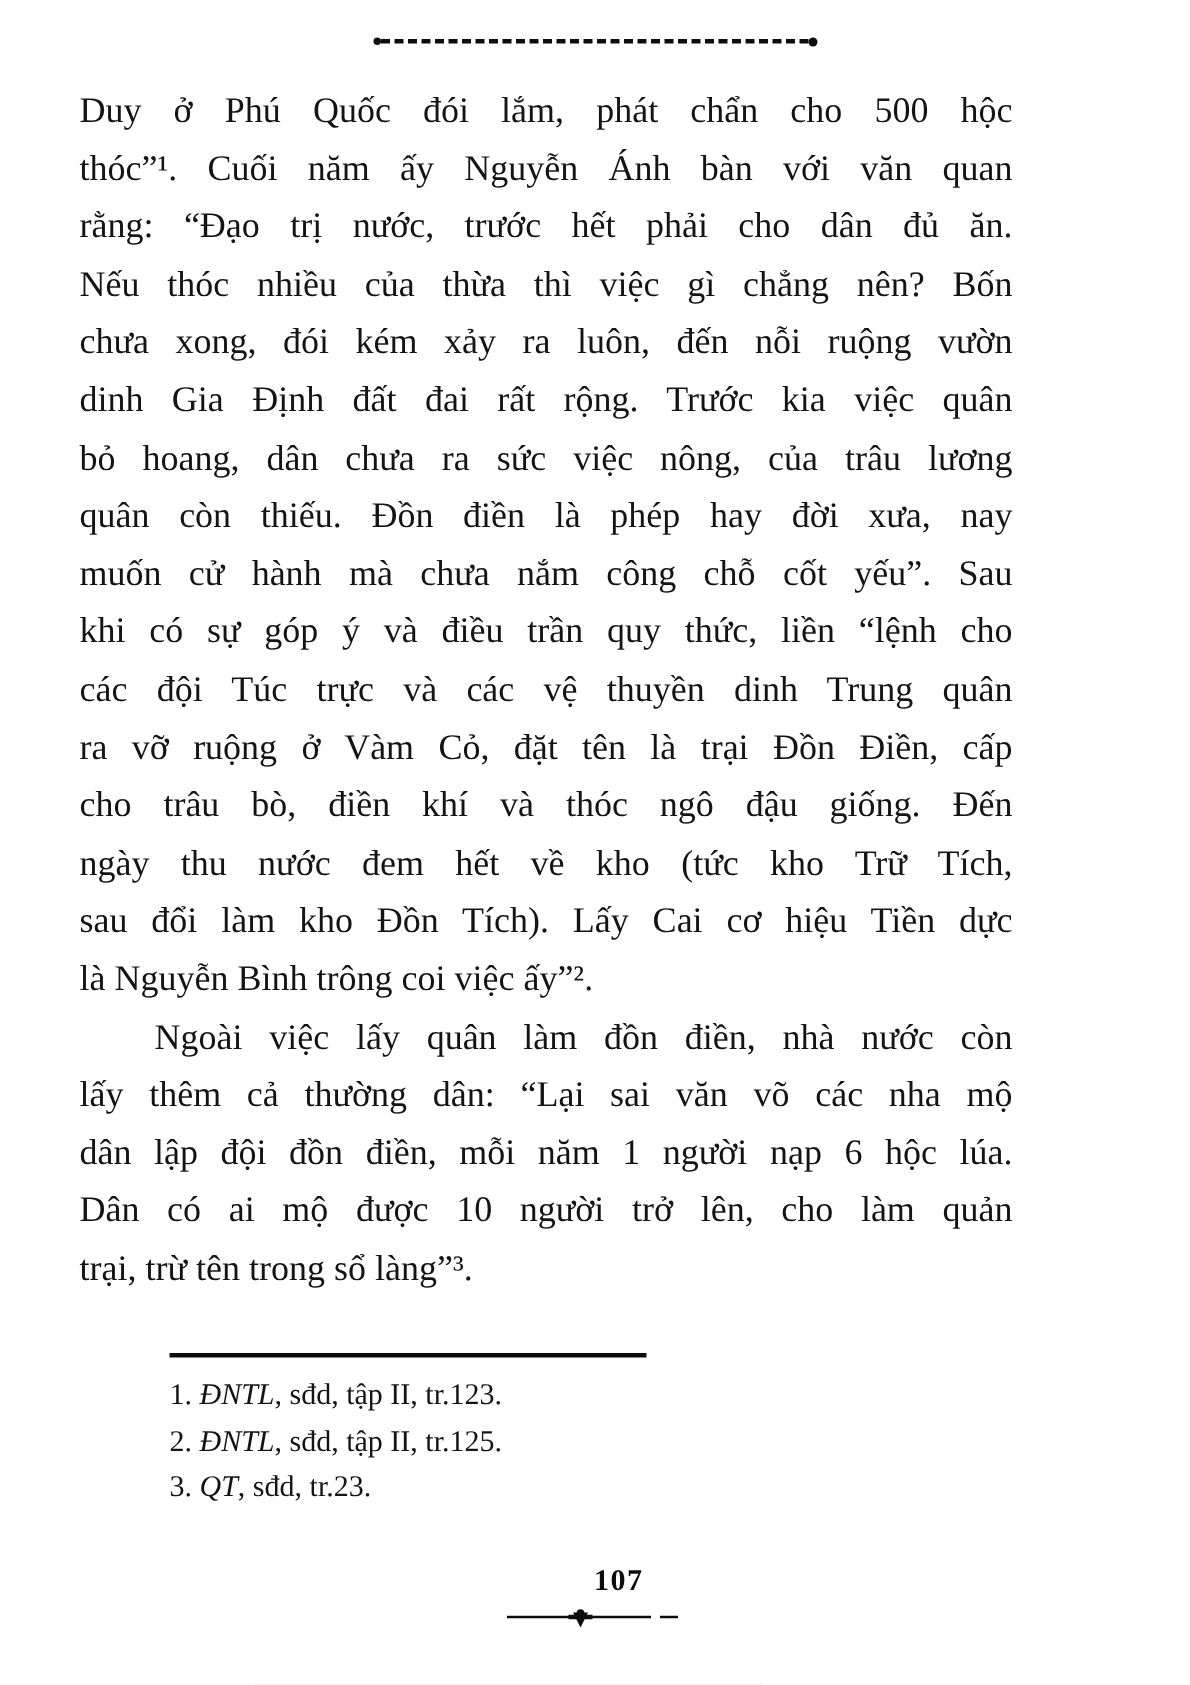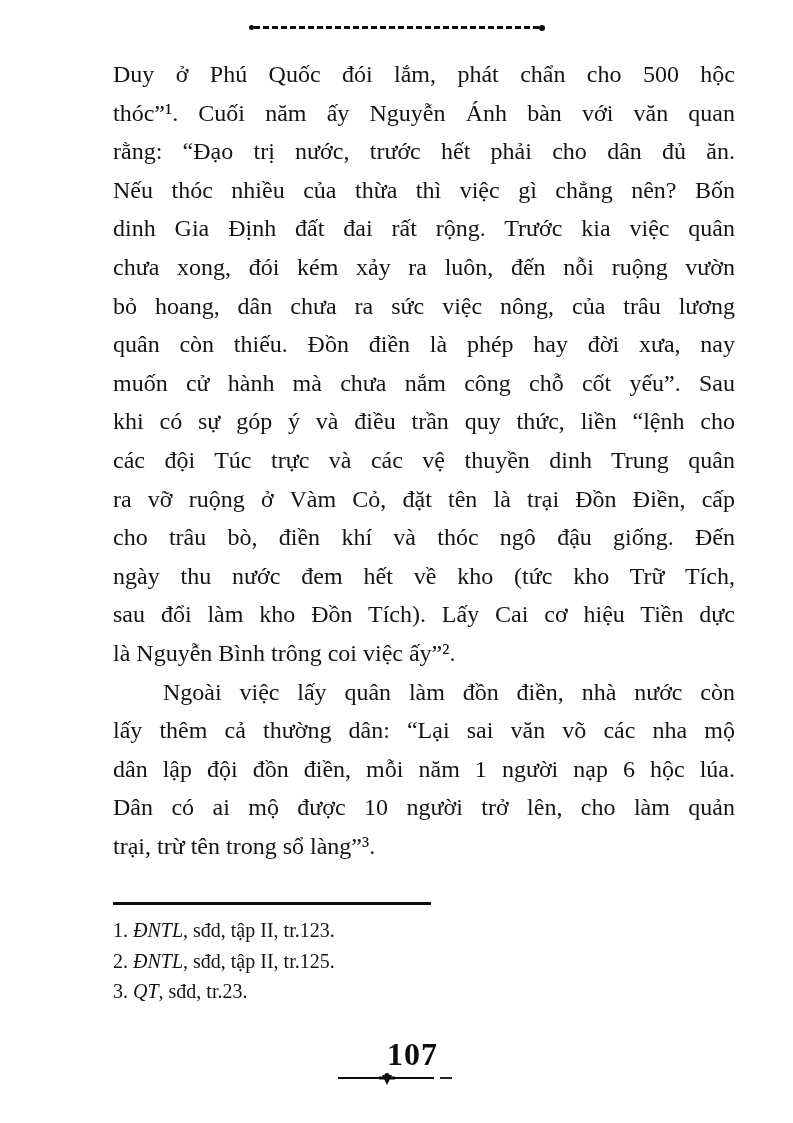--- a/index.html
+++ b/index.html
@@ -30,21 +30,21 @@
   .header-rule .dash{
     flex:1;border-top:3px dashed #0d0d0d;height:0;
   }
   .header-rule .dot{
     width:6px;height:6px;border-radius:50%;
     background:#0d0d0d;flex:0 0 auto;
   }
   .header-rule .dot.left{width:5px;height:5px;}
   
   .text-col{
-    margin-left:113px;
+    margin-left:53px;
     width:622px;
   }
   .body-text{margin-top:24px;}
   .line{
     font-size:24px;
     line-height:38.6px;
     text-align:justify;
     text-align-last:justify;
     white-space:normal;
     color:#141414;
@@ -74,21 +74,21 @@
   .footnote .it{font-style:italic;}
   
   .footer{
     position:absolute;
     left:0;right:0;
     top:1040px;
     text-align:center;
   }
   .page-number{
     font-weight:700;
-    font-size:32px;
+    font-size:20px;
     line-height:28px;
     letter-spacing:1px;
     color:#0d0d0d;
     padding-left:32px;
   }
   .ornament{
     margin:4px auto 0 auto;
     width:118px;height:16px;
     display:block;
   }
@@ -104,22 +104,22 @@
       <span class="dash"></span>
       <span class="dot"></span>
     </div>
   </div>
 
   <div class="text-col body-text" id="body-text">
       <div class="line">Duy ở Phú Quốc đói lắm, phát chẩn cho 500 hộc</div>
       <div class="line">thóc”¹. Cuối năm ấy Nguyễn Ánh bàn với văn quan</div>
       <div class="line">rằng: “Đạo trị nước, trước hết phải cho dân đủ ăn.</div>
       <div class="line">Nếu thóc nhiều của thừa thì việc gì chẳng nên? Bốn</div>
+      <div class="line">chưa xong, đói kém xảy ra luôn, đến nỗi ruộng vườn</div>
       <div class="line">dinh Gia Định đất đai rất rộng. Trước kia việc quân</div>
-      <div class="line">chưa xong, đói kém xảy ra luôn, đến nỗi ruộng vườn</div>
       <div class="line">bỏ hoang, dân chưa ra sức việc nông, của trâu lương</div>
       <div class="line">quân còn thiếu. Đồn điền là phép hay đời xưa, nay</div>
       <div class="line">muốn cử hành mà chưa nắm công chỗ cốt yếu”. Sau</div>
       <div class="line">khi có sự góp ý và điều trần quy thức, liền “lệnh cho</div>
       <div class="line">các đội Túc trực và các vệ thuyền dinh Trung quân</div>
       <div class="line">ra vỡ ruộng ở Vàm Cỏ, đặt tên là trại Đồn Điền, cấp</div>
       <div class="line">cho trâu bò, điền khí và thóc ngô đậu giống. Đến</div>
       <div class="line">ngày thu nước đem hết về kho (tức kho Trữ Tích,</div>
       <div class="line">sau đổi làm kho Đồn Tích). Lấy Cai cơ hiệu Tiền dực</div>
       <div class="line last">là Nguyễn Bình trông coi việc ấy”².</div>

